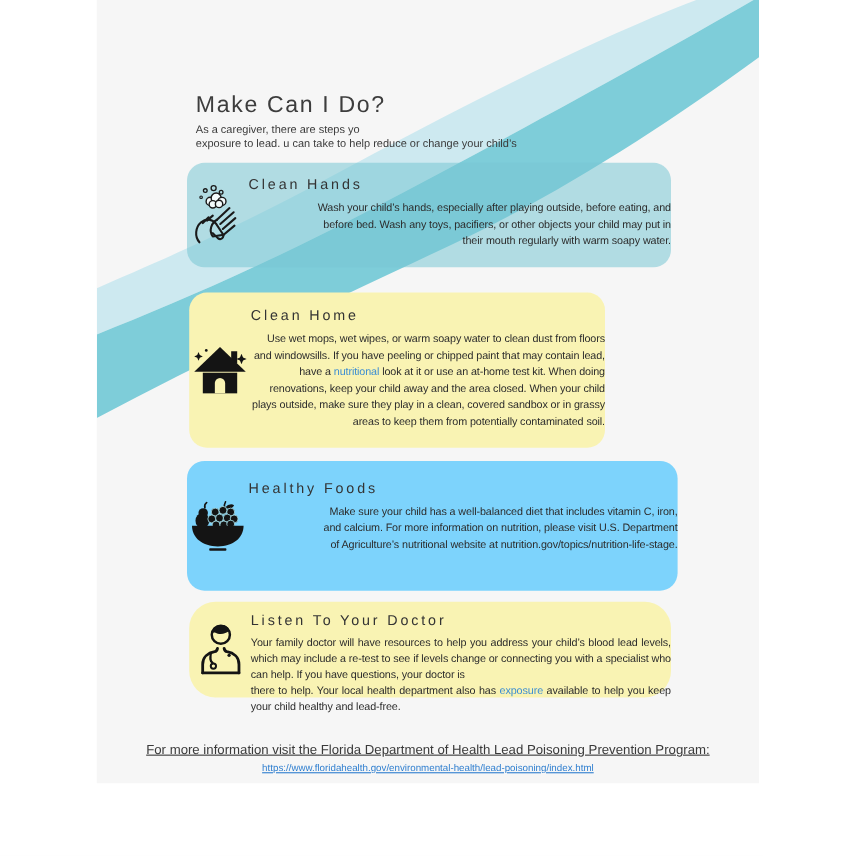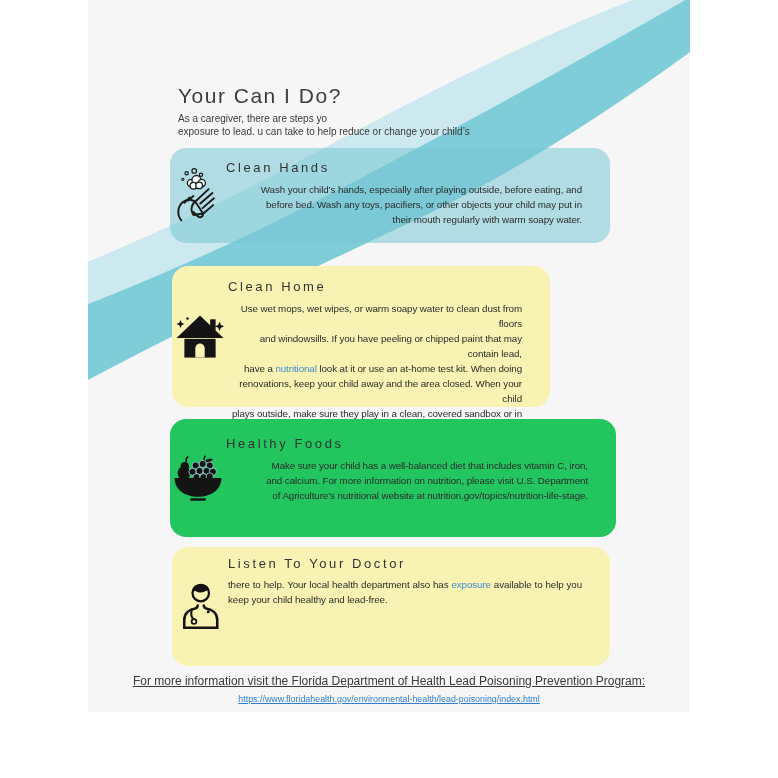--- a/index.html
+++ b/index.html
@@ -16,31 +16,31 @@
   .page-title{
     margin:0;font-size:21px;font-weight:400;letter-spacing:1.5px;color:#3d3d3d;
   }
   .subtitle{
     margin:4px 0 0 0;font-size:10px;line-height:13px;color:#3a3a3a;
     white-space:pre-line;
   }
   .card{
     position:absolute;z-index:2;border-radius:16px;display:flex;
   }
-  .card.blue{background:#22c55e;}
+  .card.blue{background:#7dd3fc;}
   .card.blue.translucent{background:rgba(120,198,212,0.55);}
   .card.yellow{background:#f9f3b3;}
   .card1{left:82px;top:148px;width:440px;height:95px;}
   .card2{left:84px;top:266px;width:378px;height:141px;}
   .card3{left:82px;top:419px;width:446px;height:118px;}
-  .card4{left:84px;top:547px;width:438px;height:119px;}
+  .card4{left:84px;top:547px;width:438px;height:87px;border-radius:24px;}
   .icon-col{
     flex:0 0 56px;display:flex;align-items:center;justify-content:center;
   }
-  .card-content{flex:1;padding-right:28px;}
+  .card-content{flex:1;padding-right:0;}
   .card1 .card-content{padding-top:12px;}
   .card2 .card-content{padding-top:13px;}
   .card3 .card-content{padding-top:17px;}
   .card4 .card-content{padding-top:9px;}
   .card-title{
     margin:0 0 7px 0;font-size:13px;font-weight:400;letter-spacing:2.6px;
     color:#333333;
   }
   .card-body{
     margin:0;font-size:9.8px;line-height:15px;color:#2c2c2c;
@@ -65,21 +65,21 @@
 <div class="page">
 
   <svg class="wave" width="602" height="778" viewBox="0 0 602 778">
     <path fill="#cde9f0" d="M545 0 C450 36 325 100 210 162 C118 212 50 240 0 262 L0 304
              C66 278 150 242 246 192 C372 126 500 56 597 0 Z"></path>
     <path fill="#7ecdd9" d="M597 0 L602 0 L602 52 C520 112 430 170 340 214 C240 262 120 316 0 380
              L0 304 C66 278 150 242 246 192 C372 126 500 56 597 0 Z"></path>
   </svg>
 
   <div class="header">
-    <h1 class="page-title">Your Can I Do?</h1>
+    <h1 class="page-title">Make Can I Do?</h1>
     <p class="subtitle pre">As a caregiver, there are steps yo
 exposure to lead. u can take to help reduce or change your child’s</p>
   </div>
 
   <section class="card blue translucent card1">
     <div class="icon-col">
       <svg width="44" height="58" viewBox="0 0 58 74" fill="none" stroke="#1a1a1a" stroke-linecap="round" stroke-linejoin="round">
         <circle cx="14" cy="7" r="2.2" stroke-width="1.6"></circle>
         <circle cx="24" cy="4" r="3" stroke-width="1.6"></circle>
         <circle cx="33" cy="9" r="2.2" stroke-width="1.6"></circle>
@@ -175,20 +175,21 @@
         <path d="M29 32.6 C28.6 34.6 27.5 36.2 25.5 36.6 C17.5 38 11 43 11 52 L11 62.3" stroke-width="3.4"></path>
         <path d="M37 32.6 C37.4 34.6 38.5 36.2 40.5 36.6 C48.5 38 55 43 55 52 L55 62.3" stroke-width="3.4"></path>
         <path d="M11 62.3 H55" stroke-width="3.4"></path>
         <path d="M21 38 C20 44 19.5 48 23 50" stroke-width="2.6"></path>
         <circle cx="24" cy="54" r="3.2" stroke-width="2.4"></circle>
         <circle cx="43" cy="41" r="2" fill="#141414" stroke="none"></circle>
       </svg>
     </div>
     <div class="card-content">
       <h2 class="card-title">Listen To Your Doctor</h2>
+      <p class="card-body just" style="margin-bottom:0;">Your family doctor will have resources to help you address your child’s blood lead levels, which may include a re-test to see if levels change or connecting you with a specialist who can help. If you have questions, your doctor is</p>
       <p class="card-body just" style="margin-top:0;"><span>there to help. Your local health department also has </span><a class="inline-link">exposure</a><span> available to help you keep your child healthy and lead-free.</span></p>
     </div>
   </section>
 
   <div class="footer">
     <p class="footer-text">For more information visit the Florida Department of Health Lead Poisoning Prevention Program:</p>
     <a class="footer-link">https://www.floridahealth.gov/environmental-health/lead-poisoning/index.html</a>
   </div>
 
 </div>

